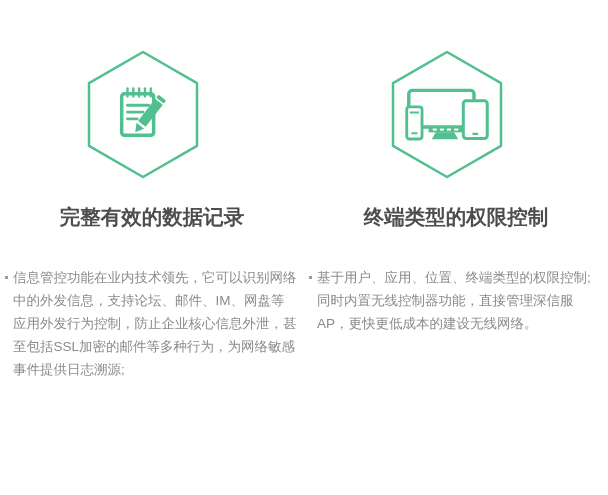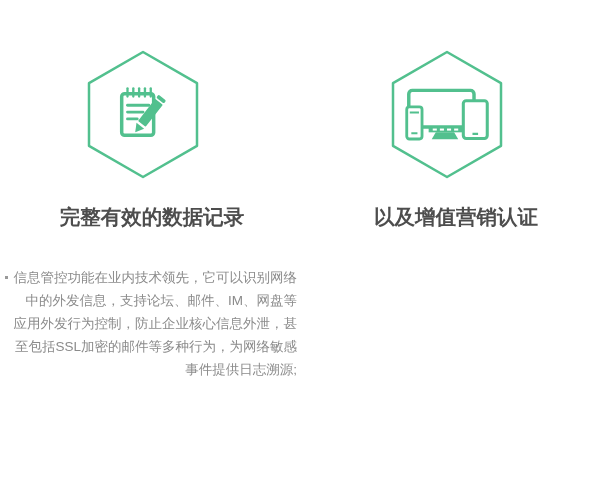--- a/index.html
+++ b/index.html
@@ -48,21 +48,21 @@
     margin:37px 0 0 0;
     padding:0 7px 0 4px;
   }
   .bullet{
     position:relative;
     padding-left:9px;
     margin-bottom:12px;
     font-size:13.5px;
     line-height:23px;
     color:var(--body-color);
-    text-align:right;
+    text-align:left;
   }
   .marker{
     position:absolute;
     left:1px;top:10px;
     width:3px;height:3px;
     background:var(--marker-color);
   }
 </style>
 </head>
 <body>
@@ -128,18 +128,22 @@
         <polygon points="30,43 48,43 52,49.8 26,49.8" fill="currentColor"></polygon>
 
         <rect x="1.5" y="18" width="15" height="31.5" rx="2.6" fill="#ffffff" stroke="currentColor" stroke-width="2.8"></rect>
         <line x1="4.5" y1="23.5" x2="13.5" y2="23.5" stroke="currentColor" stroke-width="2"></line>
         <line x1="6" y1="44" x2="12" y2="44" stroke="currentColor" stroke-width="2"></line>
 
         <rect x="57" y="12" width="23.5" height="37" rx="2.8" fill="#ffffff" stroke="currentColor" stroke-width="3"></rect>
         <line x1="66" y1="44.5" x2="71.5" y2="44.5" stroke="currentColor" stroke-width="2"></line>
       </svg>
     </div>
-    <h3 class="title">以及增值营销认证</h3>
+    <h3 class="title">终端类型的权限控制</h3>
     <ul class="bullets">
+      <li class="bullet">
+        <span class="marker"></span>
+        <span class="bullet-text">基于用户、应用、位置、终端类型的权限控制;同时内置无线控制器功能，直接管理深信服AP，更快更低成本的建设无线网络。</span>
+      </li>
     </ul>
   </div>
 
 </div>
 
 </body></html>

